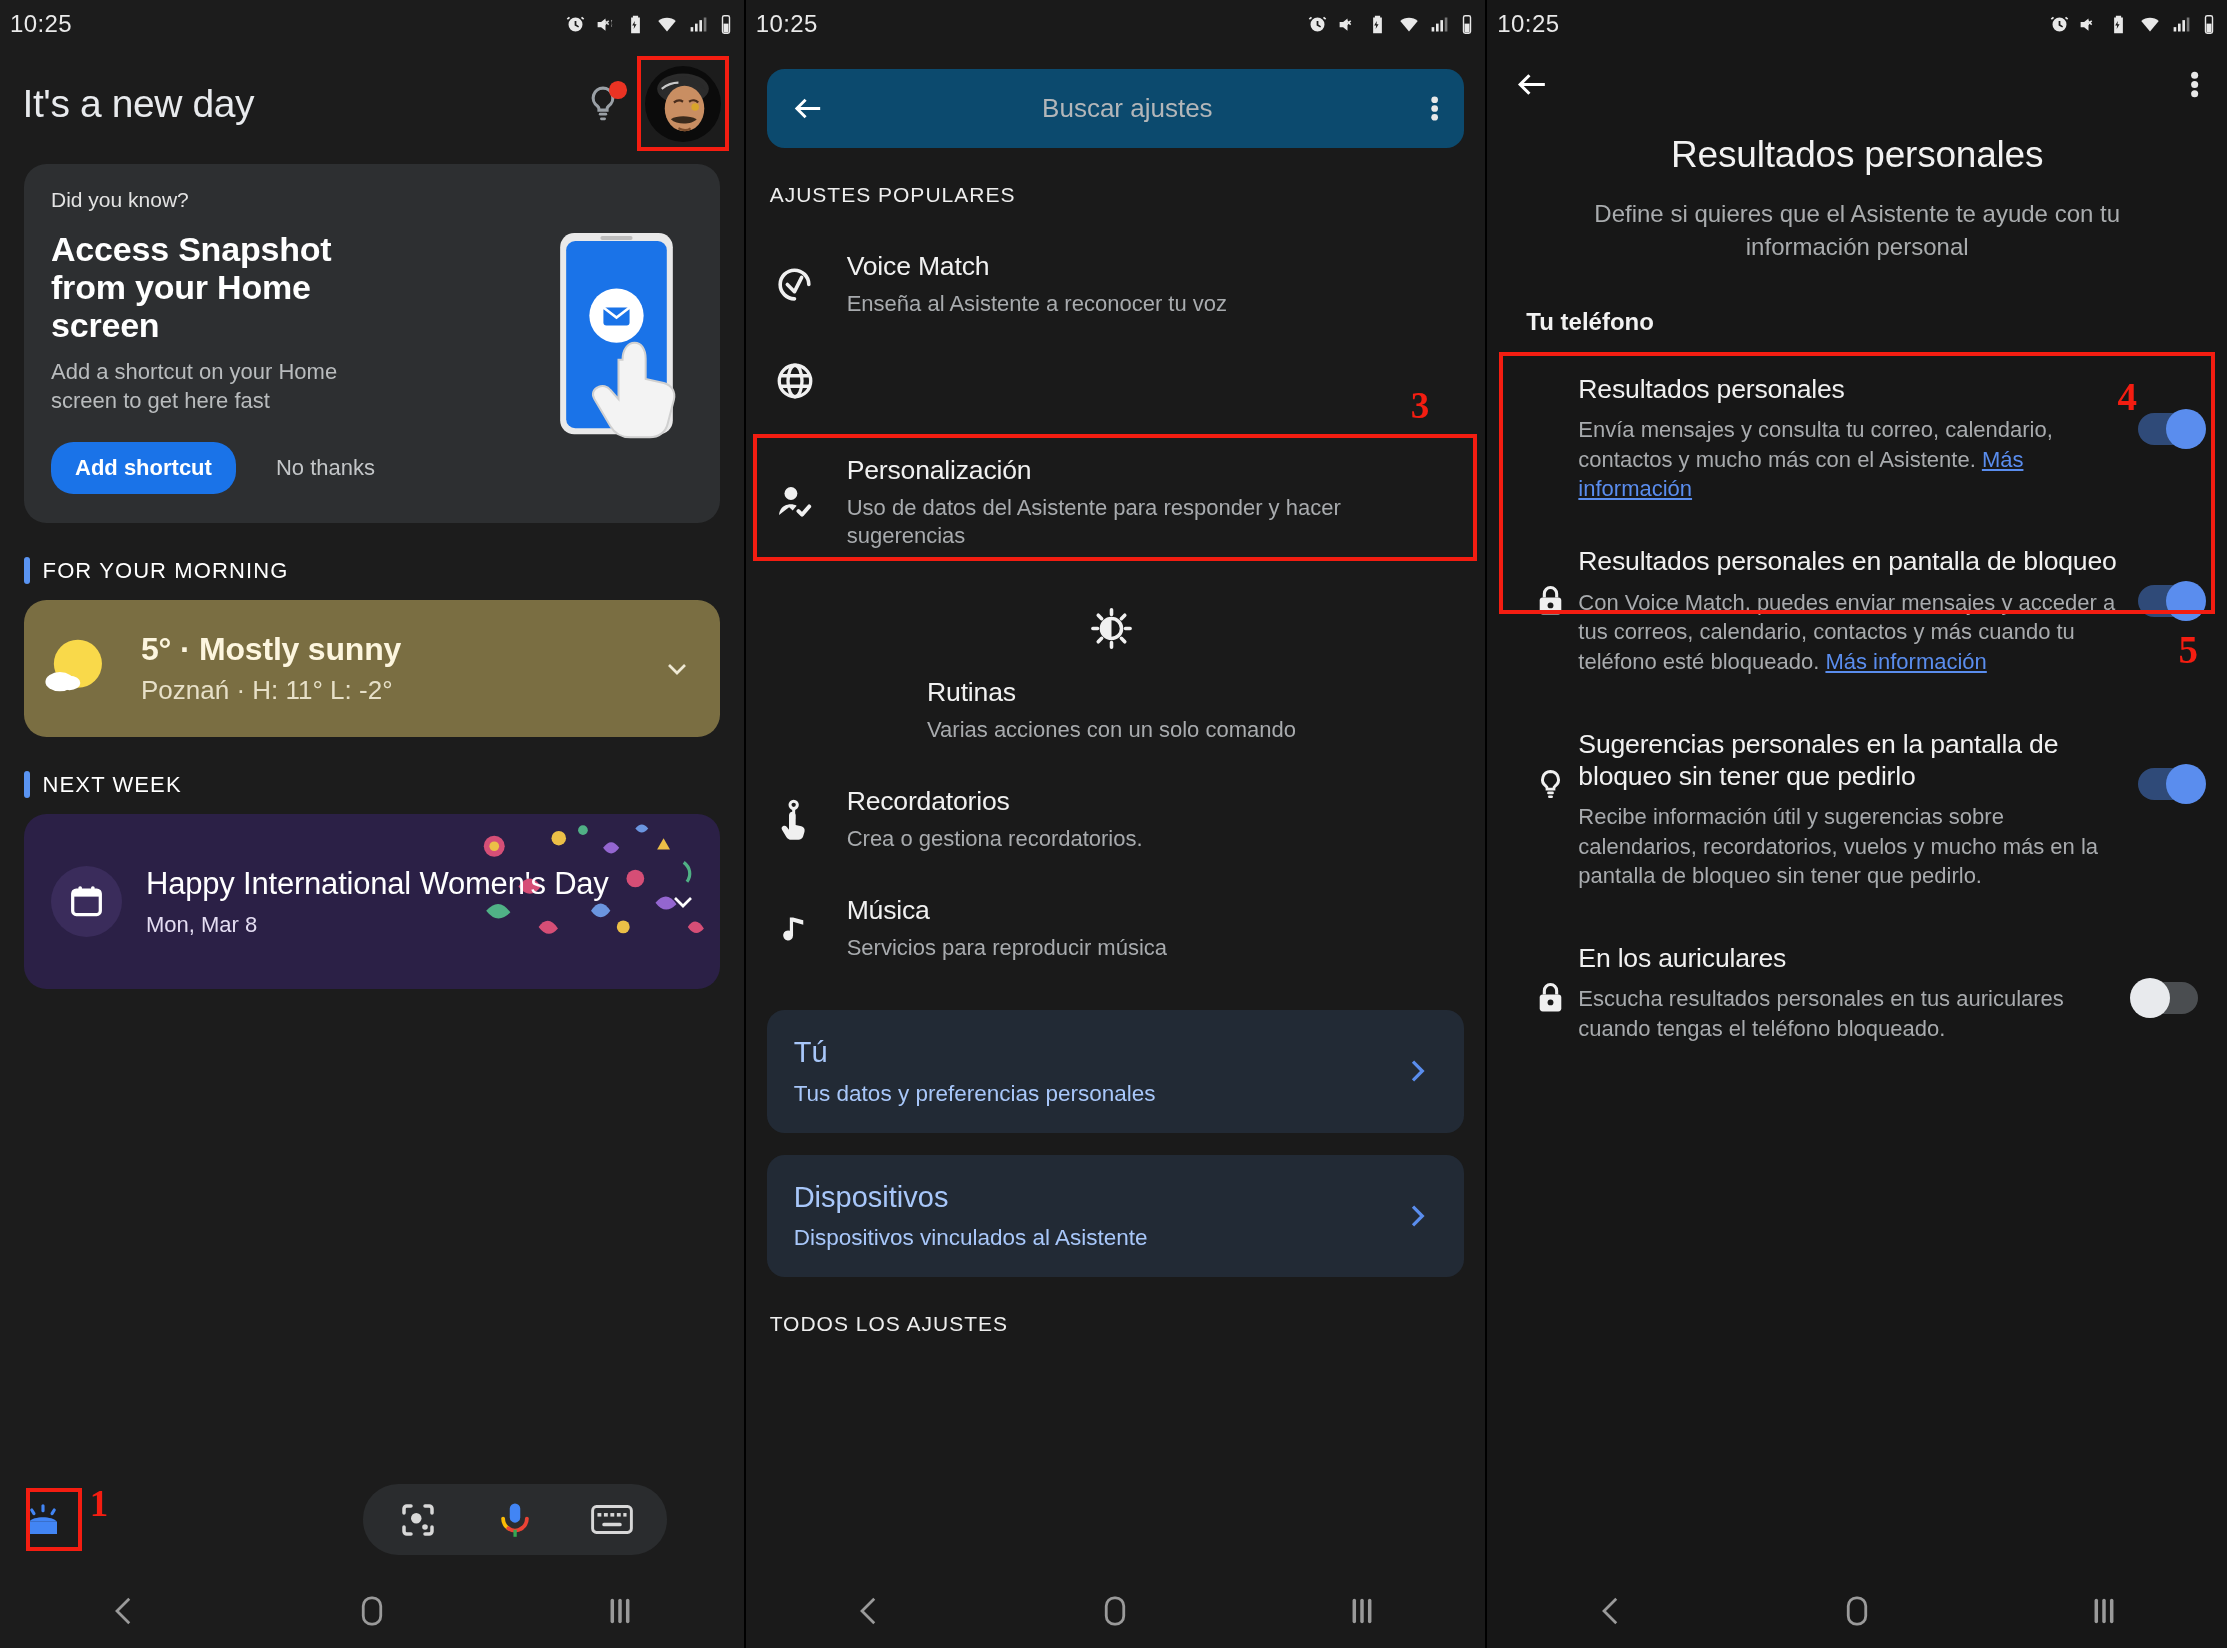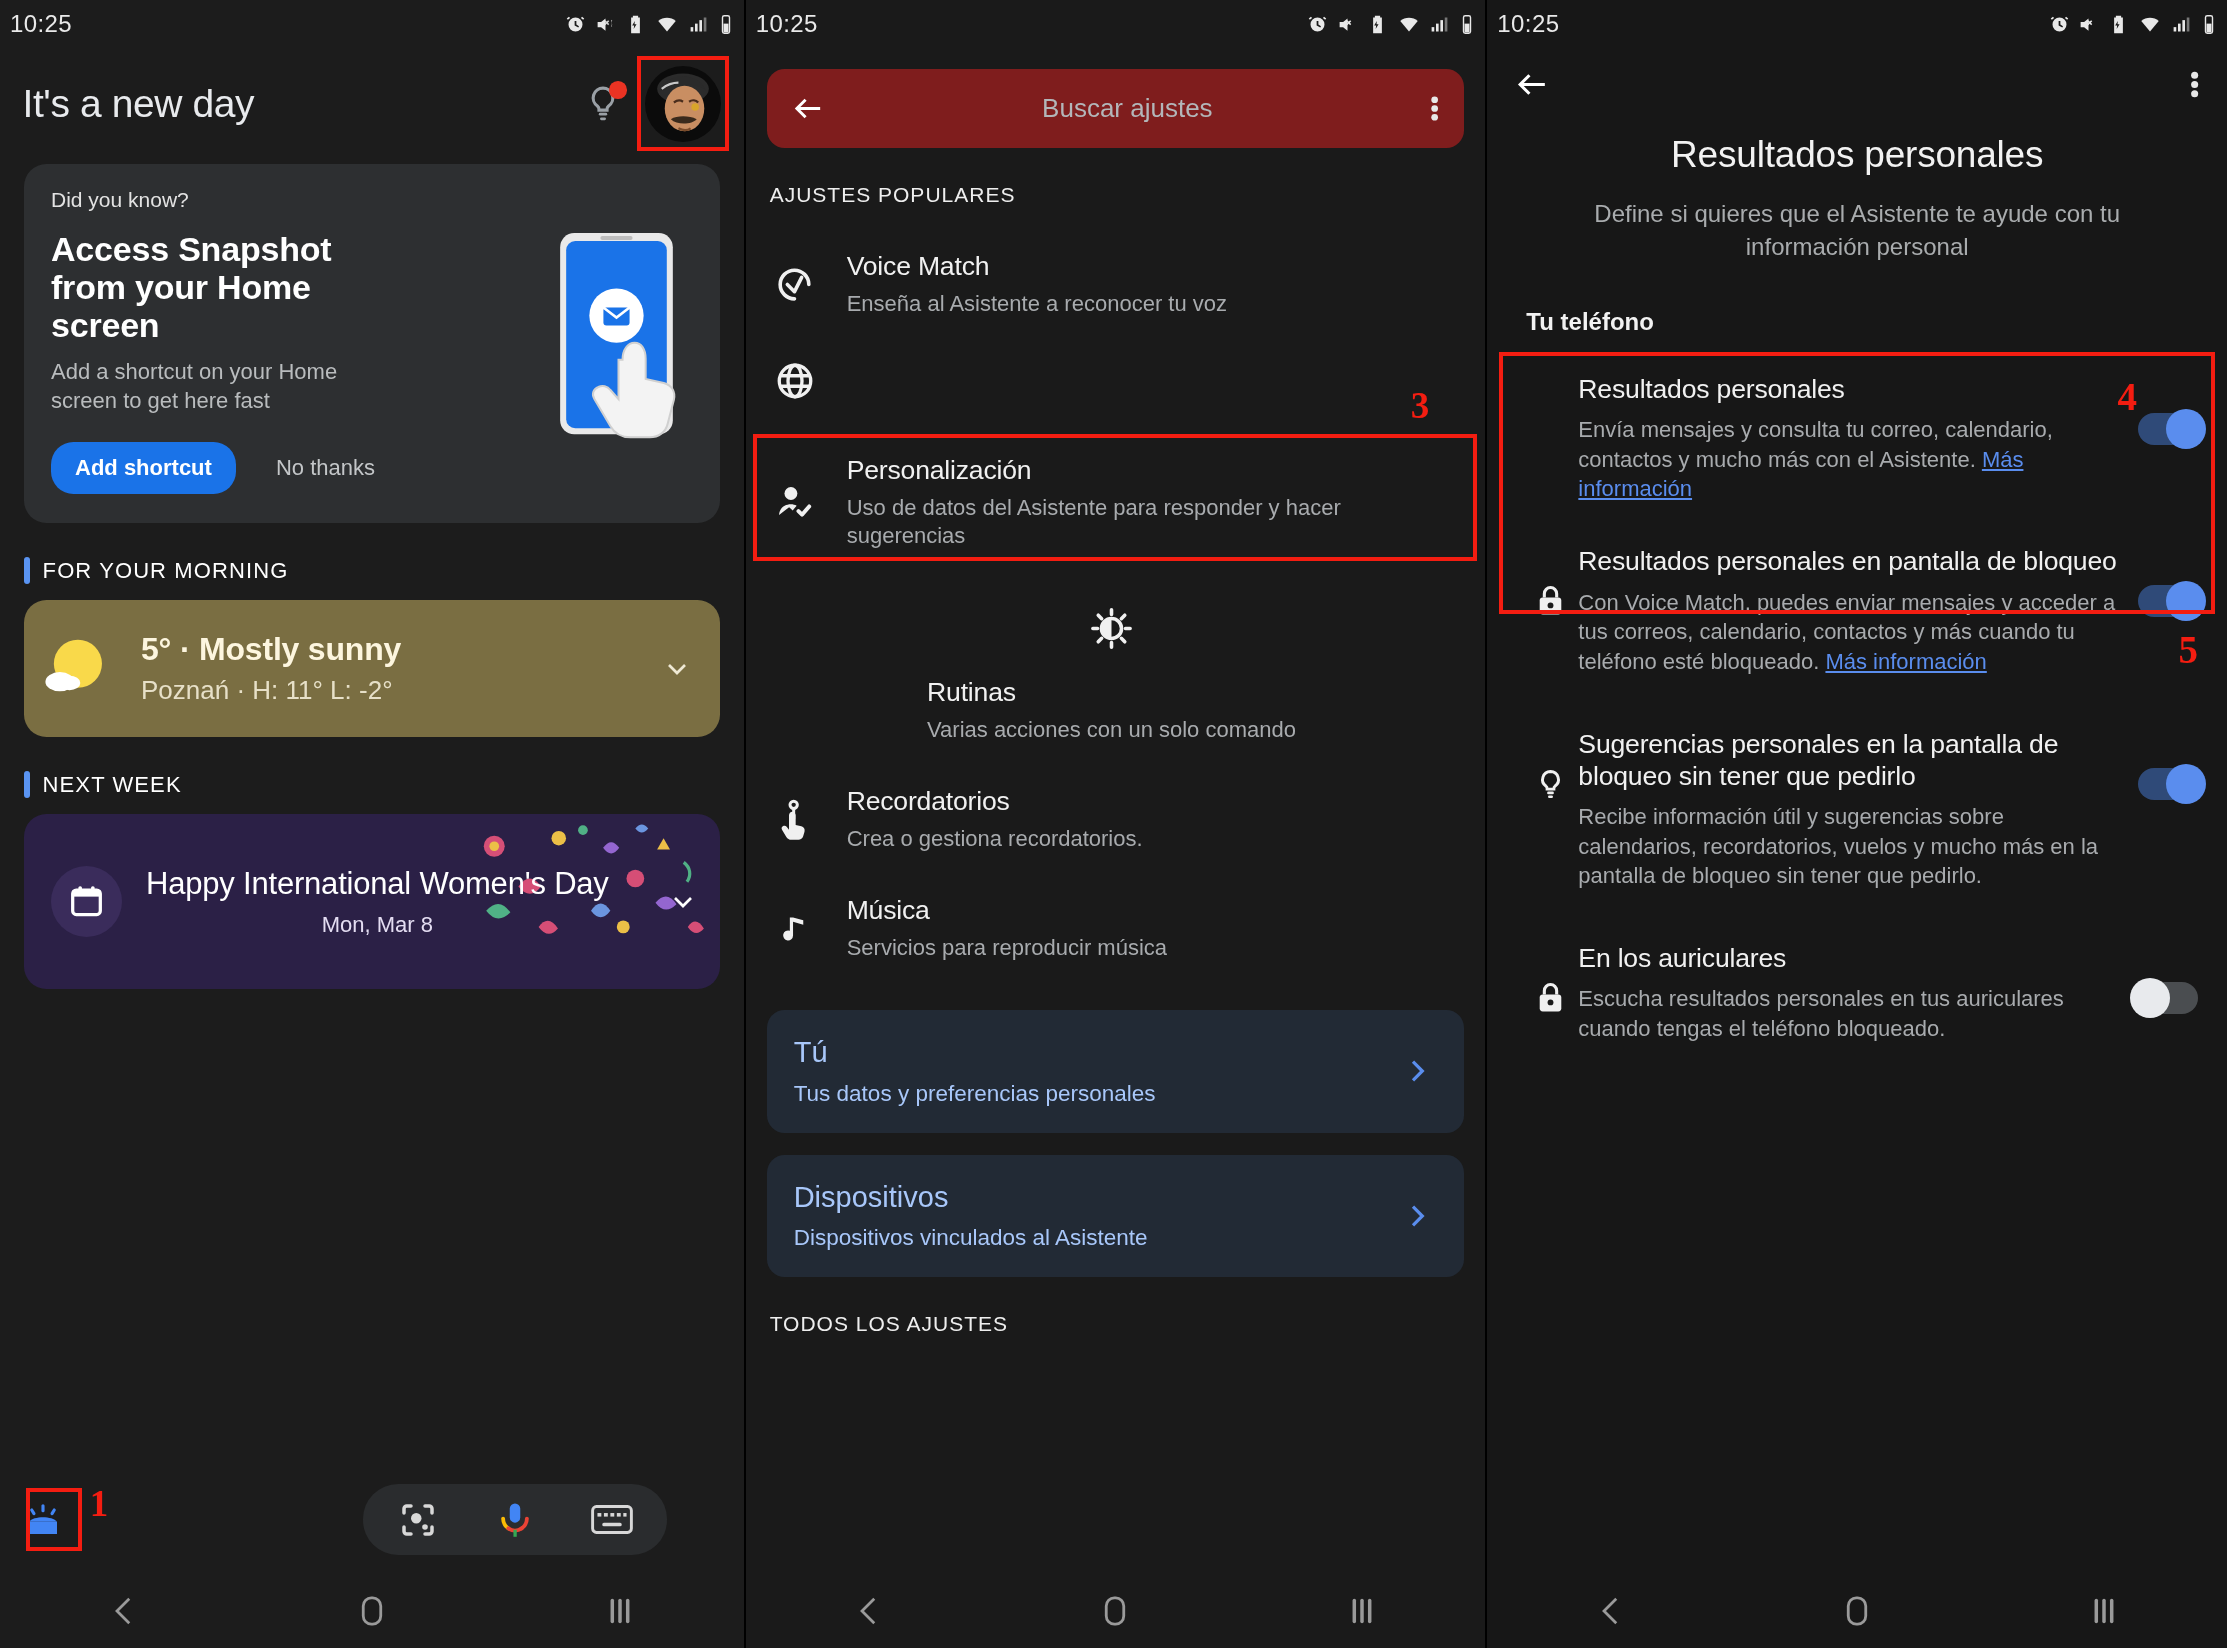--- a/index.html
+++ b/index.html
@@ -43,37 +43,37 @@
 
   .section-head{display:flex;align-items:center;gap:13px;margin:34px 0 16px 24px;}
   .section-bar{width:5.6px;height:27px;background:#5a94f2;border-radius:3.2px;}
   .section-label{color:#ffffff;font-size:22px;letter-spacing:1.1px;}
 
   .weather-card{margin:0 24px;background:#7a6e42;border-radius:22.5px;padding:24px 13px;display:flex;align-items:center;gap:27px;position:relative;min-height:89px;}
   .weather-text .t1{color:#fdf6df;font-size:32px;font-weight:700;letter-spacing:-0.2px;}
   .weather-text .t2{color:#e7e0c8;font-size:26px;margin-top:7.2px;}
   .chev{position:absolute;right:27px;top:50%;transform:translateY(-50%);}
 
-  .event-card{margin:0 24px;background:#2b2046;border-radius:22.5px;padding:27px;display:flex;align-items:center;gap:24px;position:relative;min-height:121px;overflow:hidden;text-align:center;}
+  .event-card{margin:0 24px;background:#2b2046;border-radius:22.5px;padding:27px;display:flex;align-items:center;gap:24px;position:relative;min-height:121px;overflow:hidden;}
   .ev-icon{width:71px;height:71px;border-radius:50%;background:#3a2c5b;display:flex;align-items:center;justify-content:center;flex:none;z-index:2;}
   .ev-text{z-index:2;}
   .ev-text .e1{color:#fff;font-size:31px;font-weight:500;line-height:1.18;letter-spacing:-0.2px;}
   .ev-text .e2{color:#e4ddf2;font-size:22px;margin-top:9.7px;}
   .ev-deco{position:absolute;right:0;top:0;bottom:0;width:258px;opacity:.95;z-index:1;}
 
   .p1-bottom{position:absolute;left:0;right:0;bottom:76px;height:105px;display:flex;align-items:center;}
   .snapshot-btn{position:relative;margin-left:17.7px;width:50px;height:50px;display:flex;align-items:center;justify-content:center;}
   .hl-snap{left:8px;top:-6.4px;width:56px;height:63px;}
   .search-pill{margin-left:auto;margin-right:77px;background:#2a2c2e;border-radius:35px;height:71px;width:304px;display:flex;align-items:center;justify-content:space-around;padding:0 6.4px;box-sizing:border-box;}
 
   
   .navbar{position:absolute;left:0;right:0;bottom:0;height:74px;display:flex;align-items:center;justify-content:space-around;}
 
   
-  .searchbar{margin:21px 21px 0 21px;background:#7f1d1d;border-radius:17.7px;height:79px;display:flex;align-items:center;padding:0 24px;box-sizing:border-box;}
+  .searchbar{margin:21px 21px 0 21px;background:#0c4a6e;border-radius:17.7px;height:79px;display:flex;align-items:center;padding:0 24px;box-sizing:border-box;}
   .searchbar .sb-text{flex:1;text-align:center;color:#b3b6b9;font-size:26px;}
   .sec-caps{color:#eeeeee;font-size:21px;letter-spacing:1px;margin:35px 0 22.5px 24px;}
   .list-item{display:flex;align-items:center;gap:27px;padding:21px 32px 21px 24px;position:relative;}
   .li-icon{width:50px;flex:none;display:flex;align-items:center;justify-content:center;}
   .li-text .li-title{color:#f1f1f1;font-size:26.6px;font-weight:400;letter-spacing:-0.2px;}
   .li-text .li-sub{color:#a8abae;font-size:22px;margin-top:8px;line-height:1.28;max-width:563px;}
   .hl-pers{left:7.2px;top:0px;width:724px;height:127px;}
   .bluecard{margin:17.7px 21px 0 21px;background:#222a35;border-radius:17.7px;padding:26px 27px;position:relative;}
   .bluecard .bc-title{color:#a8c7fa;font-size:29px;font-weight:500;}
   .bluecard .bc-sub{color:#a8c7fa;font-size:22.5px;margin-top:11.3px;}

